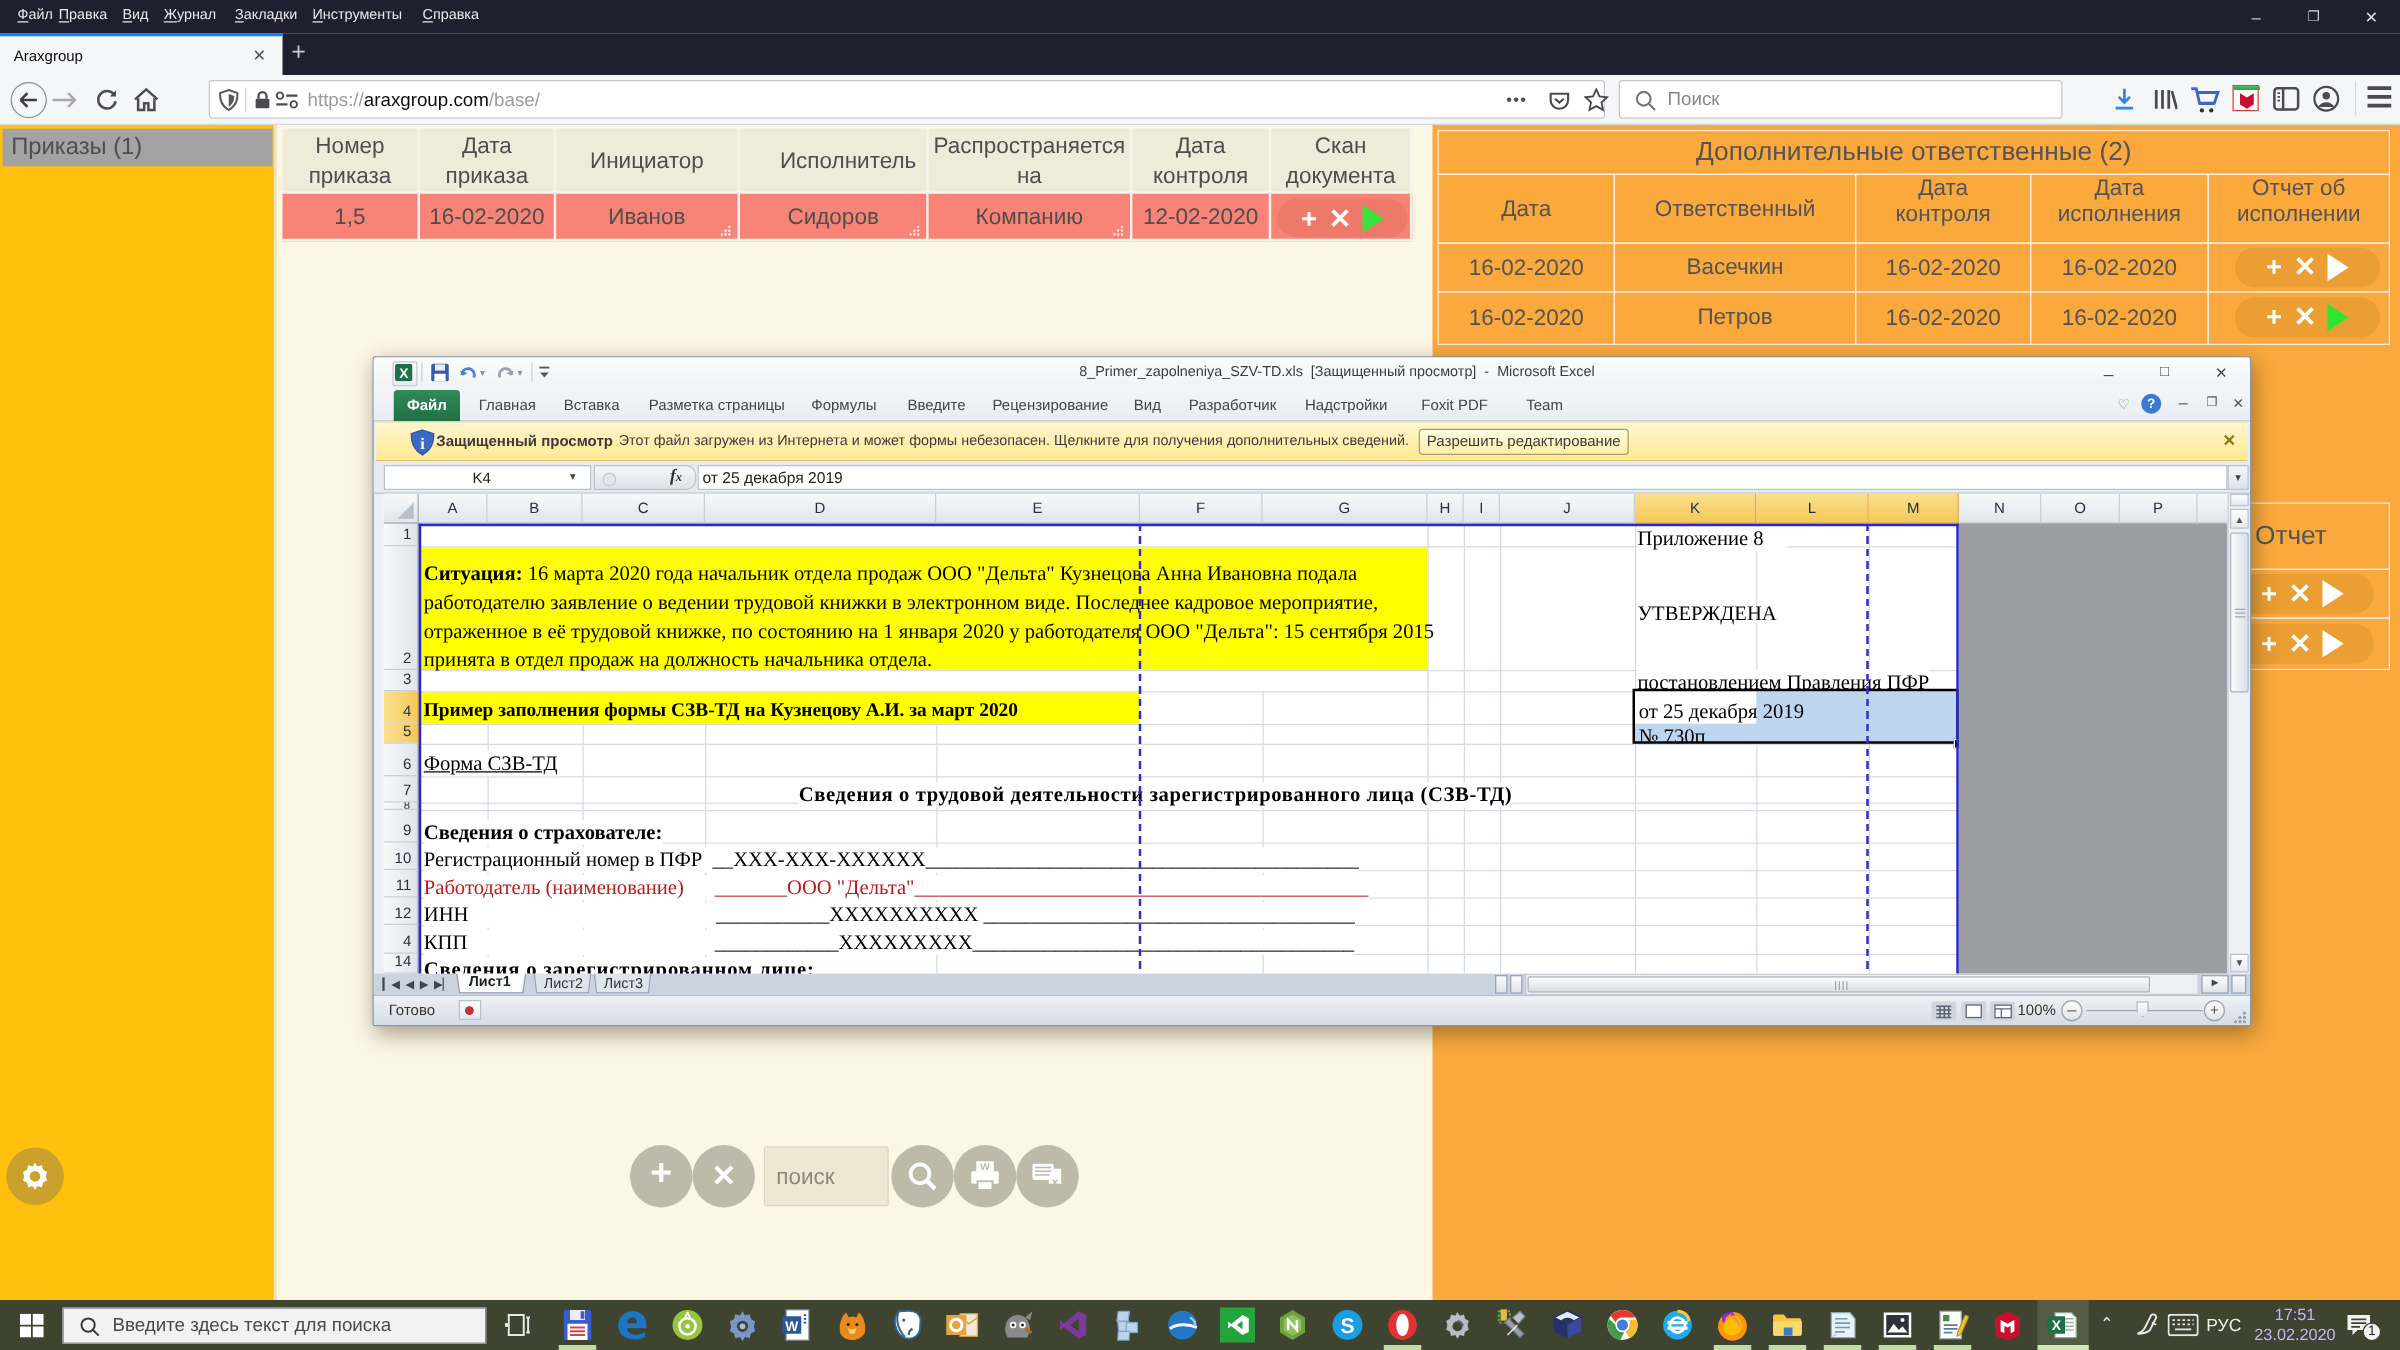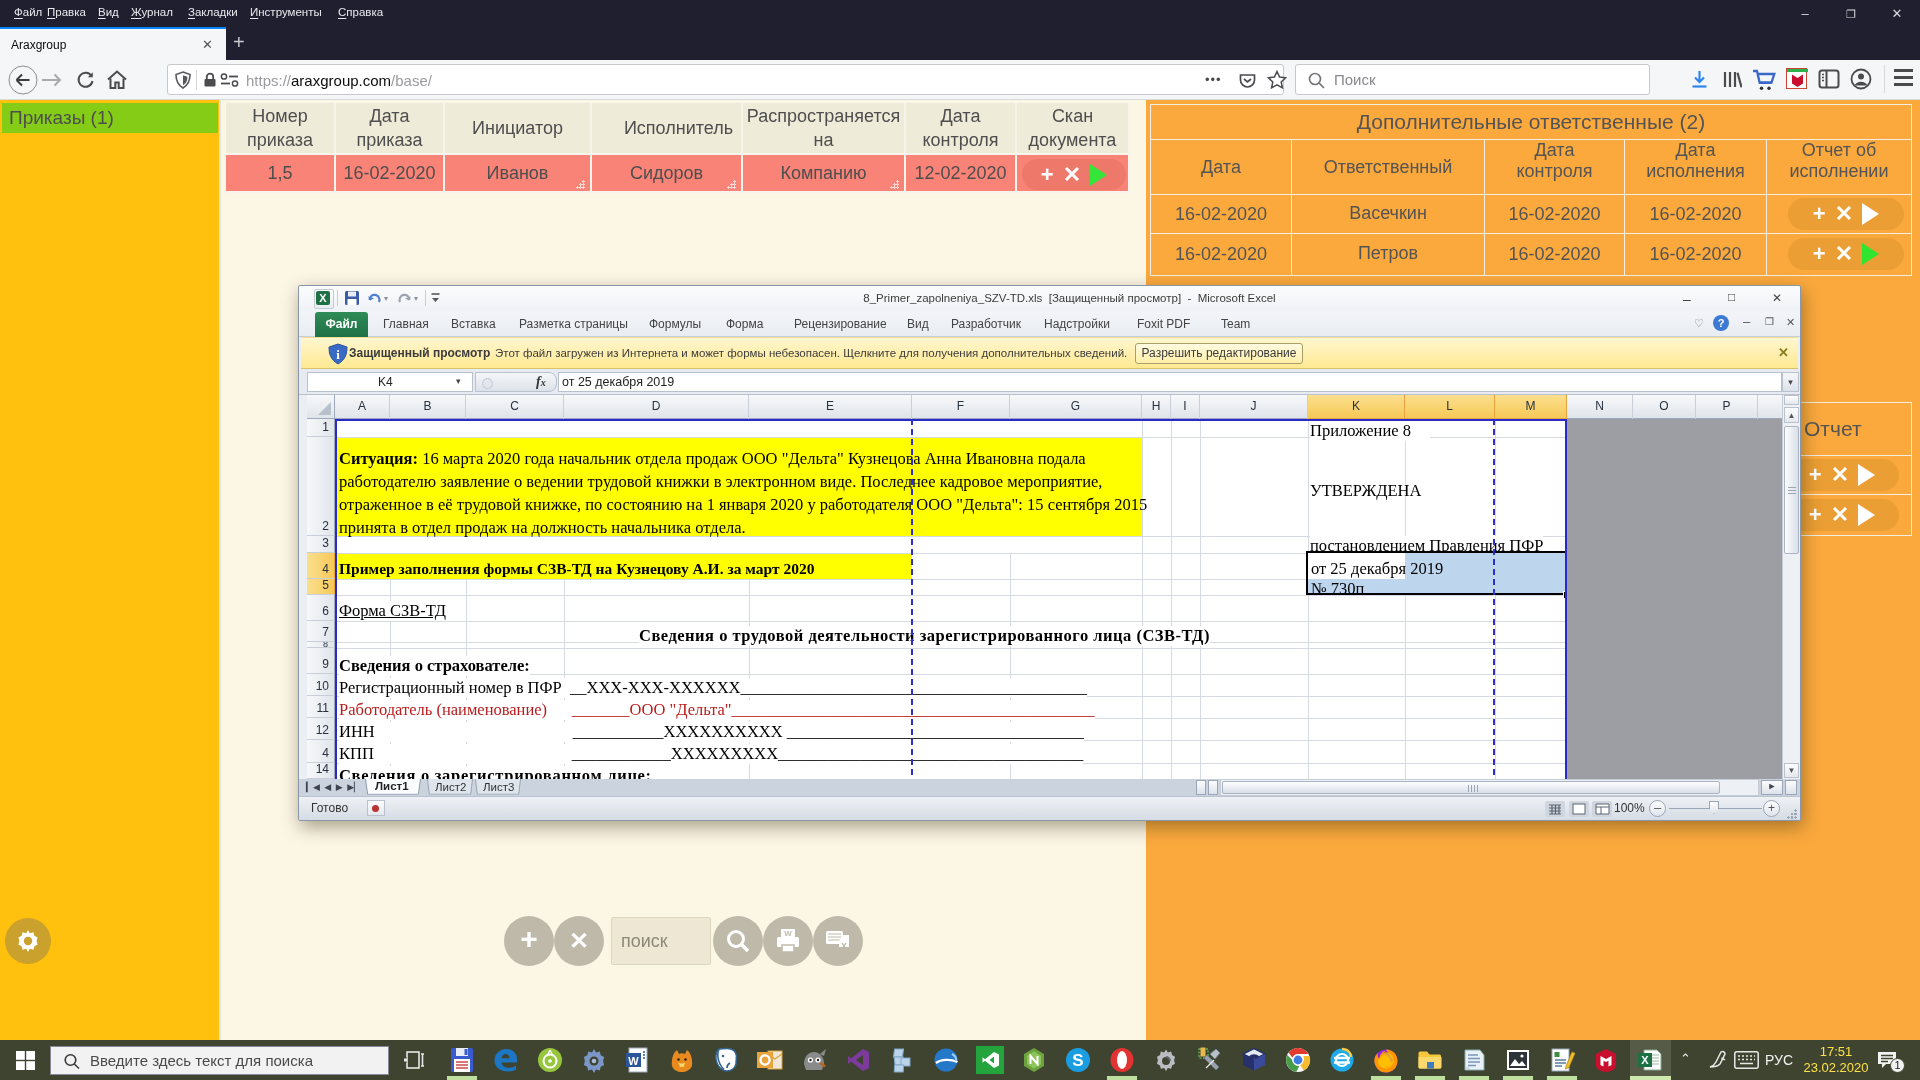--- a/index.html
+++ b/index.html
@@ -13,21 +13,21 @@
   #menubar u{text-decoration:underline;text-underline-offset:2px;}
   .winbtn{position:absolute;top:0;width:46px;height:28px;color:#D8D8DE;font-size:13px;
     text-align:center;line-height:28px;}
   #tabbar{left:0;top:27px;width:1920px;height:33px;background:#201F30;}
   #activetab{position:absolute;left:0;top:0;width:226px;height:33px;background:#F5F6F7;
     border-top:2px solid #0A84FF;box-sizing:border-box;color:#0C0C0D;font-size:12px;}
   #navbar{left:0;top:60px;width:1920px;height:40px;background:#F5F6F7;border-bottom:1px solid #D9D9DA;box-sizing:border-box;}
 
   
   #sidebar{left:0;top:100px;width:221px;height:940px;background:#FFC10D;border-right:2px solid #E4E2DC;box-sizing:border-box;}
-  #sidebarhead{left:2px;top:103px;width:216px;height:30px;background:#84cc16;color:#4E4E4E;
+  #sidebarhead{left:2px;top:103px;width:216px;height:30px;background:#a3a3a3;color:#4E4E4E;
     font-size:19px;line-height:30px;padding-left:7px;box-sizing:border-box;}
   #rightpanel{left:1146px;top:100px;width:774px;height:940px;background:#FBA93D;}
 
   
   .mt-h{background:#EFEBD9;color:#4E4E4E;font-size:18px;text-align:center;position:absolute;box-sizing:border-box;border-right:2px solid #F6F4EB;border-bottom:2px solid #F6F4EB;line-height:24px;}
   .mt-r{background:#F98376;color:#4E4E4E;font-size:18px;text-align:center;position:absolute;box-sizing:border-box;border-right:2px solid #F6F4EB;border-bottom:2px solid #F6F4EB;}
   
   .rp-c{position:absolute;box-sizing:border-box;border:1px solid #F2EEE3;color:#545454;
     font-size:18px;text-align:center;}
 
@@ -310,21 +310,21 @@
       <span class="abs" style="left:1429px;top:4px;font-size:12px;color:#444;">□</span>
       <span class="abs" style="left:1473px;top:5px;font-size:12px;color:#444;">✕</span>
     </div>
 
     <div class="abs" style="left:0;top:25px;width:1501px;height:26px;background:linear-gradient(#F2F4F8,#E9EDF2);border-bottom:1px solid #C8CFDA;box-sizing:border-box;">
       <div class="abs" style="left:16px;top:1px;width:53px;height:25px;background:linear-gradient(#2F8C57,#1E7045);border-radius:3px 3px 0 0;color:#FFF;font-size:12px;font-weight:bold;text-align:center;line-height:24px;">Файл</div>
       <span class="abs" style="left:84px;top:6px;font-size:12px;color:#444;">Главная</span>
       <span class="abs" style="left:152px;top:6px;font-size:12px;color:#444;">Вставка</span>
       <span class="abs" style="left:220px;top:6px;font-size:12px;color:#444;">Разметка страницы</span>
       <span class="abs" style="left:350px;top:6px;font-size:12px;color:#444;">Формулы</span>
-      <span class="abs" style="left:427px;top:6px;font-size:12px;color:#444;">Форма</span>
+      <span class="abs" style="left:427px;top:6px;font-size:12px;color:#444;">Введите</span>
       <span class="abs" style="left:495px;top:6px;font-size:12px;color:#444;">Рецензирование</span>
       <span class="abs" style="left:608px;top:6px;font-size:12px;color:#444;">Вид</span>
       <span class="abs" style="left:652px;top:6px;font-size:12px;color:#444;">Разработчик</span>
       <span class="abs" style="left:745px;top:6px;font-size:12px;color:#444;">Надстройки</span>
       <span class="abs" style="left:838px;top:6px;font-size:12px;color:#444;">Foxit PDF</span>
       <span class="abs" style="left:922px;top:6px;font-size:12px;color:#444;">Team</span>
       <span class="abs" style="left:1395px;top:6px;font-size:11px;color:#7A828D;">♡</span>
       <div class="abs" style="left:1414px;top:4px;width:16px;height:16px;border-radius:50%;background:#3B79D3;color:#FFF;font-size:11px;font-weight:bold;text-align:center;line-height:16px;">?</div>
       <span class="abs" style="left:1444px;top:3px;font-size:13px;color:#555;">–</span>
       <span class="abs" style="left:1466px;top:5px;font-size:10px;color:#555;">❐</span>
@@ -688,21 +688,21 @@
     <span class="abs" style="left:1680px;top:11px;color:#E8E8E8;font-size:13px;">⌃</span>
     <svg class="abs" style="left:1707px;top:9px" width="21" height="21" viewBox="0 0 21 21">
 <path d="M3 18 C6 17 8 15 9 13 L14 3 a2.5 2.5 0 0 1 4 2 L13 15 C11 17 8 18 3 18 Z" fill="none" stroke="#E8E8E8" stroke-width="1.5"></path>
 <path d="M14.5 9 l3.5 1.8" stroke="#E8E8E8" stroke-width="1.5"></path>
         </svg>
     <svg class="abs" style="left:1734px;top:11px" width="25" height="18" viewBox="0 0 25 18">
 <rect x="0.8" y="0.8" width="23.4" height="16.4" rx="2" fill="none" stroke="#E8E8E8" stroke-width="1.5"></rect>
 <path d="M4 5 h2 M8 5 h2 M12 5 h2 M16 5 h2 M20 5 h1 M4 8.5 h2 M8 8.5 h2 M12 8.5 h2 M16 8.5 h2 M20 8.5 h1 M6 12.5 h13" stroke="#E8E8E8" stroke-width="1.4"></path>
         </svg>
     <span class="abs" style="left:1765px;top:12px;color:#F2F2F2;font-size:14px;">РУС</span>
-    <div class="abs" style="left:1800px;top:4px;width:72px;height:32px;color:#fde047;font-size:13px;text-align:center;line-height:16px;">17:51<br>23.02.2020</div>
+    <div class="abs" style="left:1800px;top:4px;width:72px;height:32px;color:#c4b5fd;font-size:13px;text-align:center;line-height:16px;">17:51<br>23.02.2020</div>
     <svg class="abs" style="left:1876px;top:10px" width="22" height="20" viewBox="0 0 22 20">
 <path d="M2 2 h18 v12 h-10 l-4 4 v-4 H2 Z" fill="#F2F2F2"></path>
           <path d="M5 5.5 h12 M5 8.5 h12 M5 11.5 h7" stroke="#3E442F" stroke-width="1.4"></path>
         </svg>
     <div class="abs" style="left:1890px;top:18px;width:15px;height:15px;border-radius:50%;background:#F2F2F2;border:1.5px solid #3E442F;box-sizing:border-box;color:#222;font-size:11px;text-align:center;line-height:12px;">1</div>
   </div>
 </div>
 
 </div>
 </body></html>

